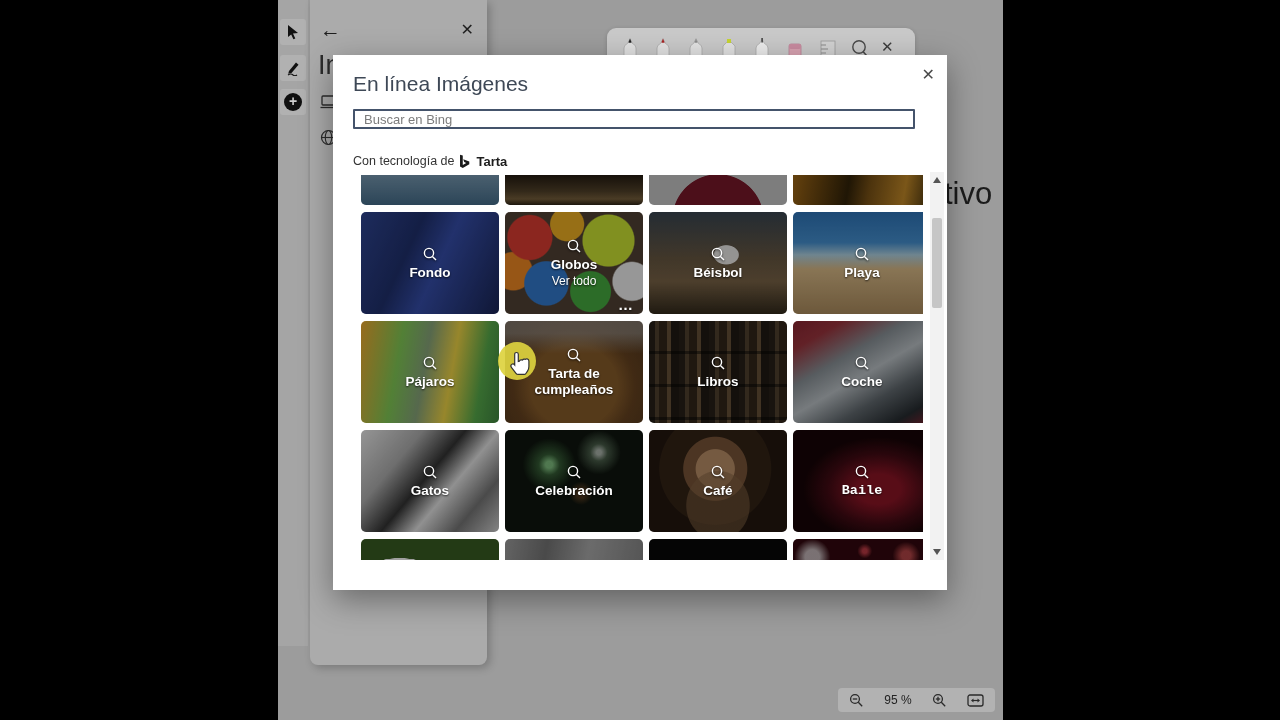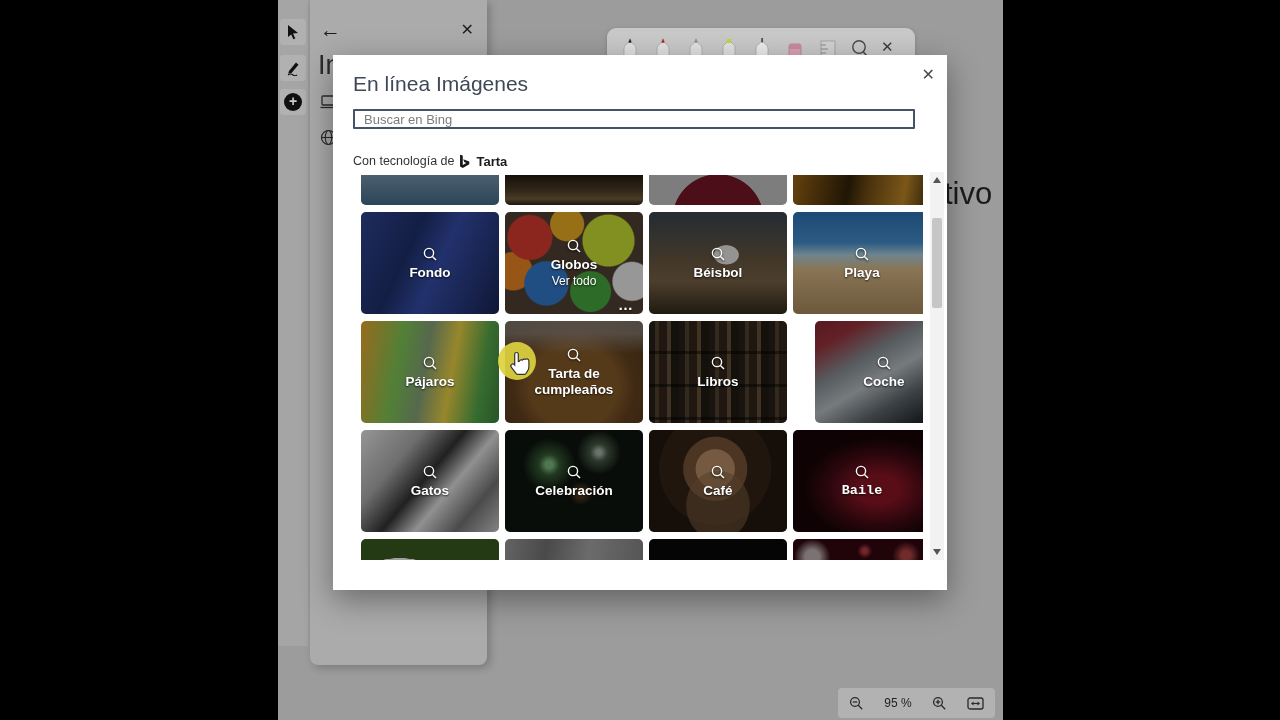--- a/index.html
+++ b/index.html
@@ -38,21 +38,21 @@
 
   .pens-bar { position:absolute; left:329px; top:28px; width:308px; height:32px;
               background:#c9c9c9; border-radius:9px 9px 0 0;
               box-shadow:0 1px 4px rgba(0,0,0,.18);
               display:flex; align-items:flex-end; gap:11px; padding:0 12px; }
   .pen { display:block; }
   .pens-bar .glyph { font-size:15px; color:#3c3c3c; margin-bottom:4px; }
 
   .bg-text { position:absolute; left:666px; top:176px; font-size:31px; color:#1b1b1b; }
 
-  .zoom-bar { position:absolute; left:560px; top:688px; width:157px; height:30px;
+  .zoom-bar { position:absolute; left:560px; top:688px; width:157px; height:24px;
               background:#b2b2b2; border-radius:4px; display:flex; align-items:center;
               justify-content:space-between; padding:0 11px; }
   .zoom-label { font-size:12px; color:#222; }
 
   
   .dialog { position:absolute; left:333px; top:55px; width:614px; height:535px;
             background:#ffffff; box-shadow:0 10px 30px rgba(0,0,0,.38); z-index:10; }
   .dlg-close { position:absolute; top:10px; right:12px; font-size:16px; color:#4a4a4a;
                cursor:pointer; }
   .dlg-title { position:absolute; left:20px; top:17px; font-size:21px; color:#3e4856; }
@@ -108,21 +108,21 @@
         radial-gradient(ellipse at 56% 42%, rgba(235,235,235,.85) 0 11%, transparent 12%),
         linear-gradient(180deg,#35404a 0%,#5d4f3c 45%,#6e5a40 68%,#2e2619 100%); }
   .t3 { background:linear-gradient(180deg,#2a6aa8 0%,#3f83bd 30%,#9fbecd 42%,#c4a87a 56%,#9c7f55 100%); }
   .t4 { background:linear-gradient(100deg,#d99a2b 0%,#76b84e 28%,#7b966f 46%,#d9c13f 64%,#4f9b44 84%,#3a7a3a 100%); }
   .t5 { background-image:
         linear-gradient(180deg, rgba(150,150,150,.55) 0 12%, transparent 32%),
         radial-gradient(ellipse at 50% 64%, #7a5326 0 45%, #5d3d1d 62%, #47301a 100%); }
   .t6 { background-image:
         repeating-linear-gradient(180deg, transparent 0 30px, rgba(0,0,0,.45) 30px 33px),
         repeating-linear-gradient(90deg,#241e16 0 6px,#4a3b2a 6px 10px,#2e2317 10px 18px,#5d4a33 18px 22px,#1d1812 22px 30px); }
-  .t7 { background:linear-gradient(150deg,#7e232e 0%,#8d3038 16%,#7d8489 36%,#aab0b4 52%,#585f64 70%,#23282c 88%,#6e1f2a 100%);margin-left:22px; }
+  .t7 { background:linear-gradient(150deg,#7e232e 0%,#8d3038 16%,#7d8489 36%,#aab0b4 52%,#585f64 70%,#23282c 88%,#6e1f2a 100%); }
   .t8 { background:linear-gradient(130deg,#d6d6d6 0%,#9e9e9e 28%,#2f2f2f 47%,#cfcfcf 62%,#6b6b6b 80%,#bdbdbd 100%); }
   .t9 { background-color:#0d130d; background-image:
         radial-gradient(circle at 32% 34%, rgba(140,210,140,.8) 0 3%, rgba(90,160,90,.45) 9%, transparent 23%),
         radial-gradient(circle at 68% 22%, rgba(230,240,230,.65) 0 2%, rgba(160,200,160,.35) 7%, transparent 18%),
         radial-gradient(circle at 55% 62%, rgba(200,120,60,.4) 0 2%, transparent 12%); }
   .t10 { background-color:#20150e; background-image:
          radial-gradient(ellipse at 50% 74%, rgba(120,90,60,.55) 0 32%, transparent 33%),
          radial-gradient(circle at 48% 38%, #a8815e 0 20%, #6d4d33 21% 33%, #2f2014 34% 58%, transparent 59%); }
   .t11 { background-color:#150406; background-image:
          radial-gradient(ellipse at 62% 58%, #7e1322 0 18%, #3c0a12 42%, transparent 62%); font-family: Liberation Mono, monospace; }

